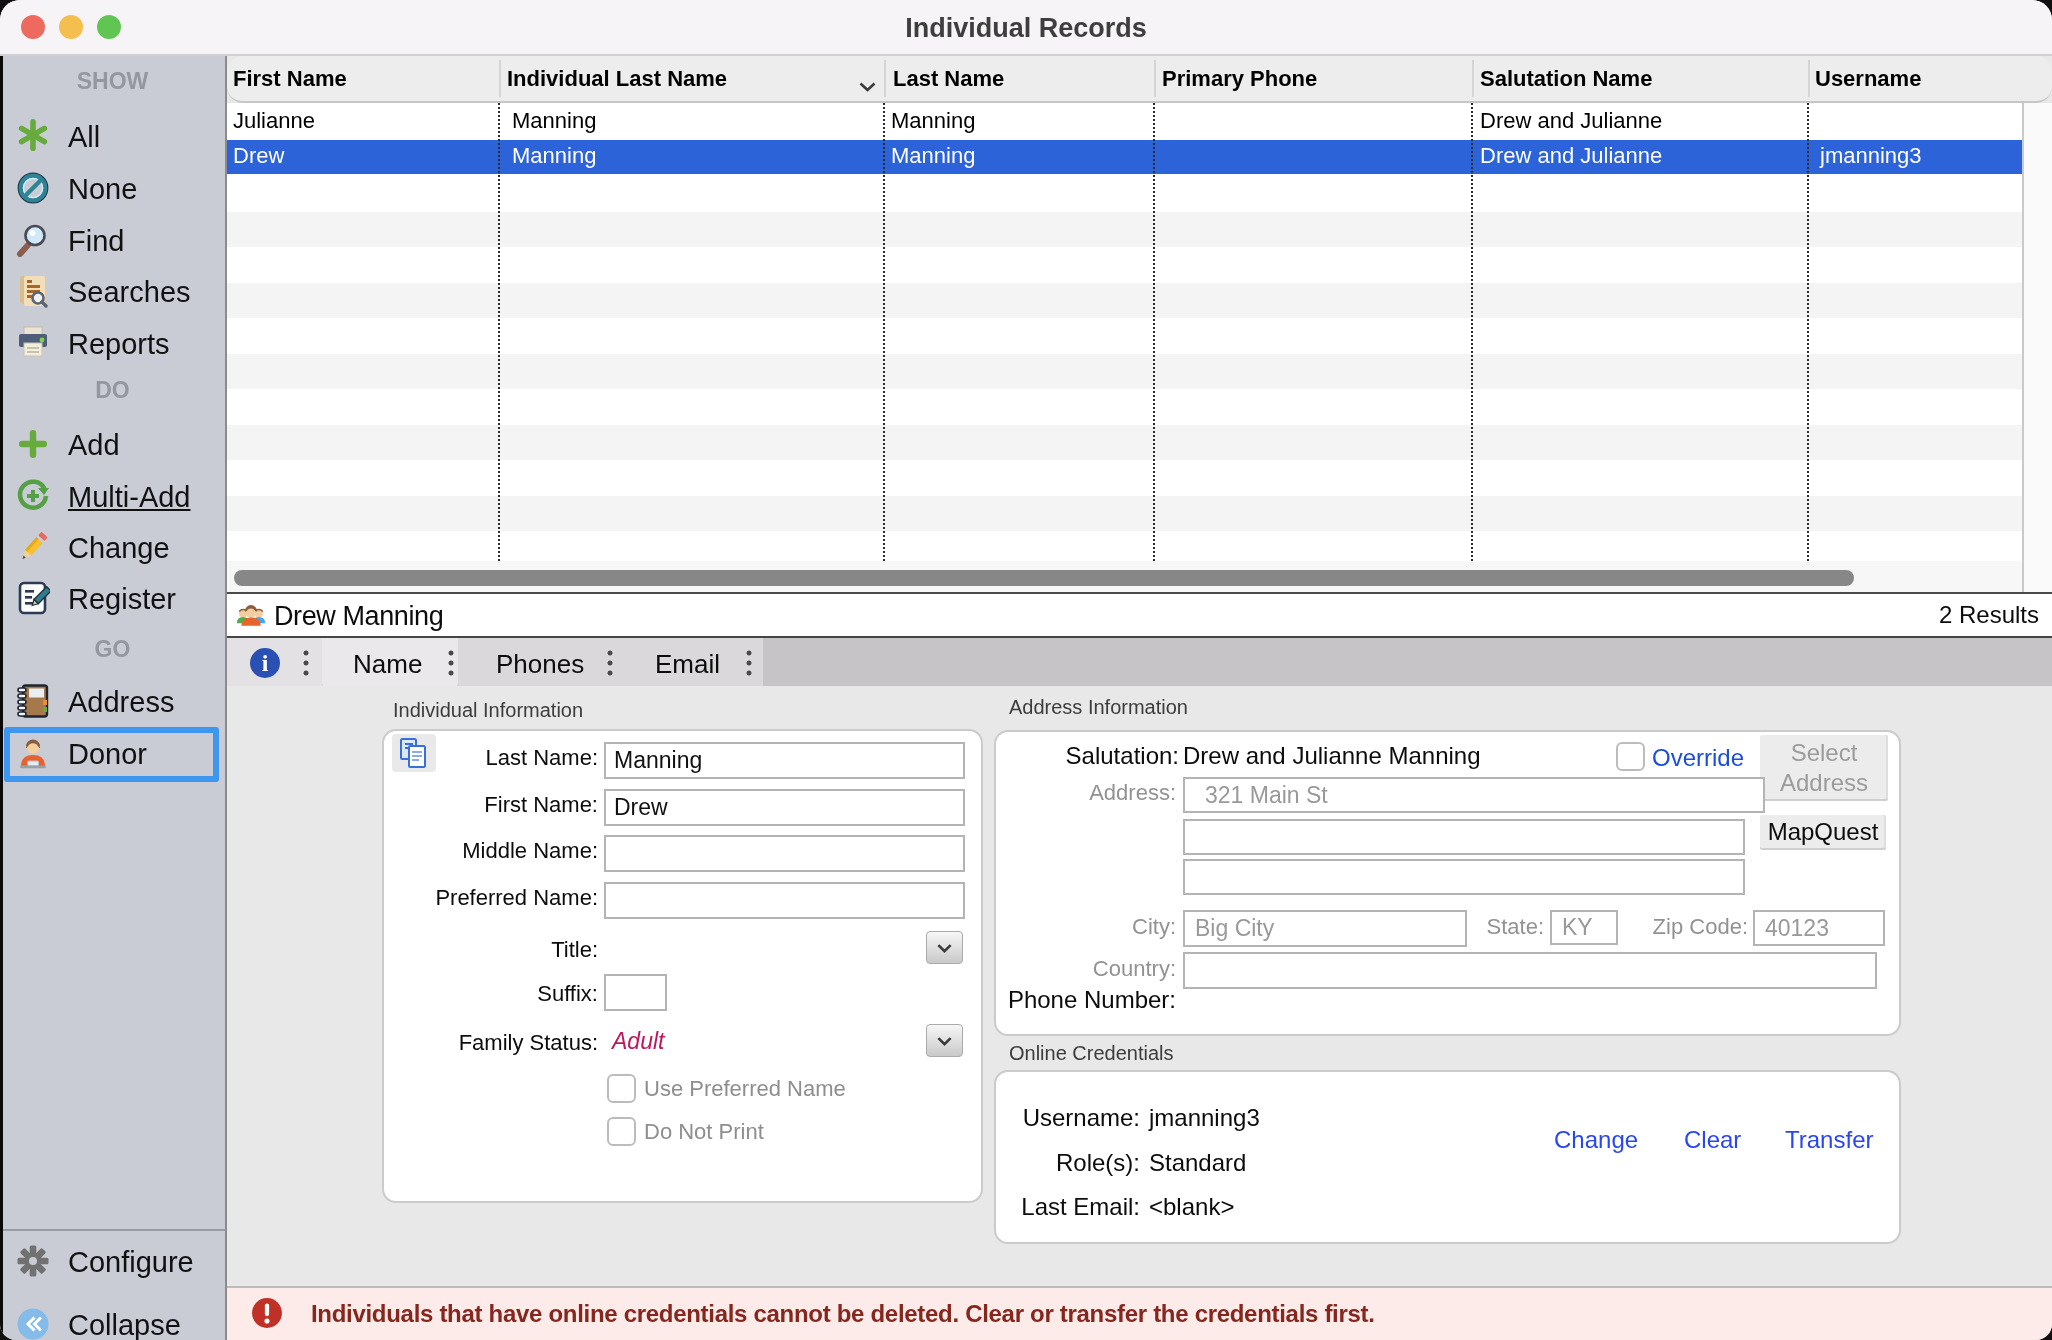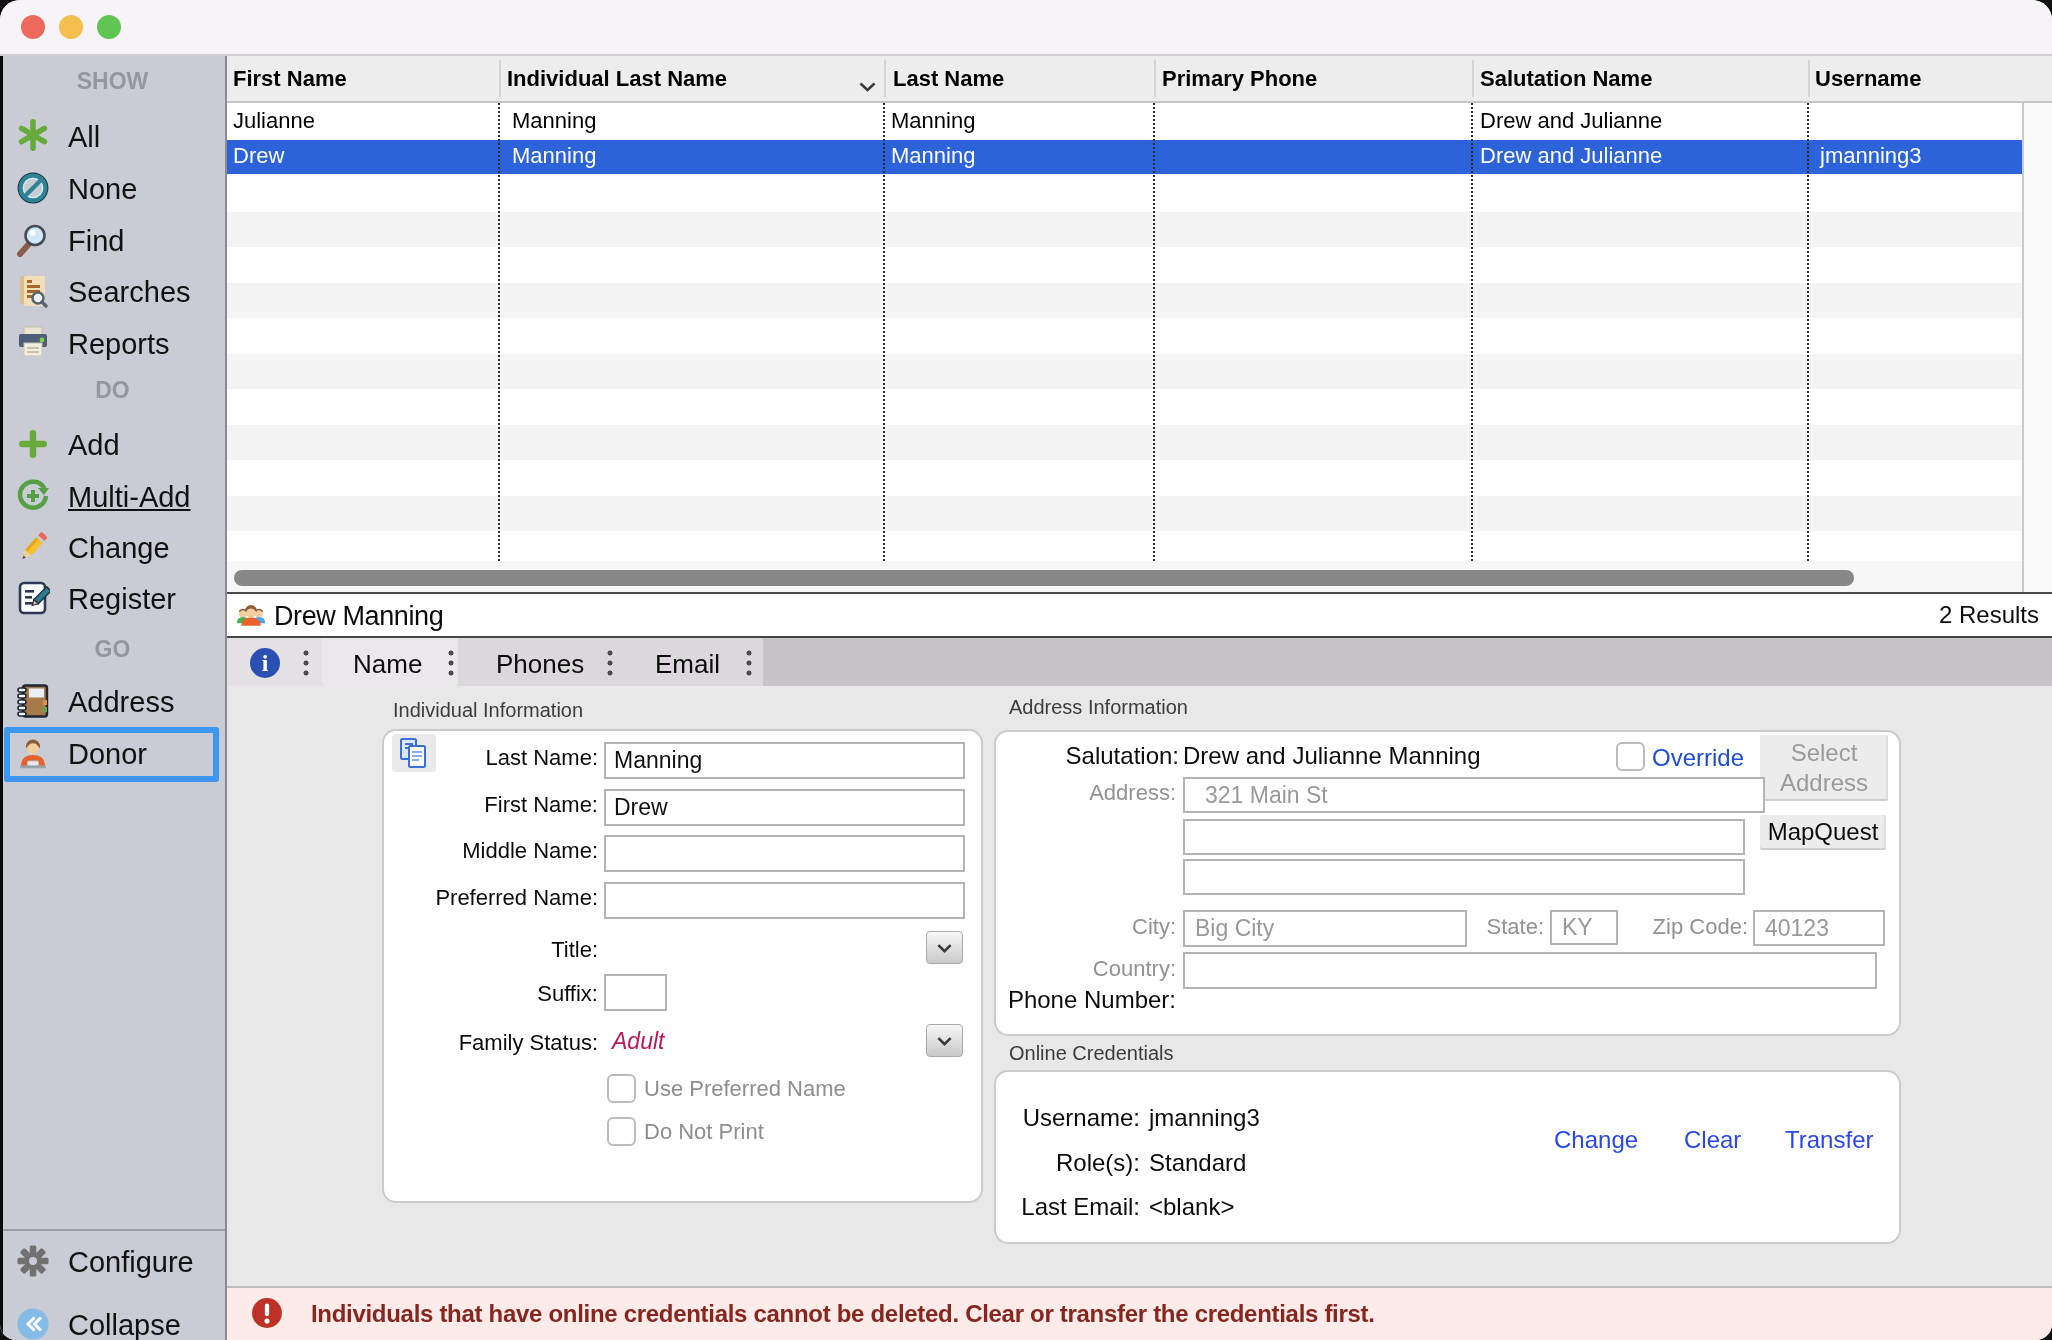--- a/index.html
+++ b/index.html
@@ -8,21 +8,21 @@
 .light{width:24px;height:24px;border-radius:50%;top:15px;}
 #title{width:2052px;text-align:center;top:13px;font-size:27px;font-weight:bold;color:#3e3e3e;}
 #sidebar{left:0;top:56px;width:225px;height:1284px;background:#c9ccd4;border-right:2px solid #8b8b8b;}
 #sbleftedge{left:0;top:56px;width:3px;height:1284px;background:#0a0a0a;}
 .sbhead{width:225px;text-align:center;font-size:23px;font-weight:bold;color:#94979e;}
 .sblabel{left:68px;font-size:29px;color:#111;}
 .sbicon{left:16px;width:34px;height:34px;}
 #sbsep{left:0;top:1229px;width:225px;height:2px;background:#999da3;}
 #donorbox{left:4px;top:727px;width:203px;height:43px;border:6px solid #3e97ee;border-radius:3px;}
 
-#thead{left:227px;top:56px;width:1825px;height:45px;background:#ededed;border-bottom:2px solid #c6c6c6;}
+#thead{left:227px;top:56px;width:1825px;height:45px;background:#ededed;border-bottom:2px solid #c6c6c6;border-radius:16px;}
 .th{top:10px;font-size:22px;font-weight:bold;color:#000;}
 .thsep{top:4px;width:2px;height:37px;background:#d4d4d4;}
 #tbody{left:227px;top:103px;width:1825px;height:458px;background:#fff;}
 .stripe{left:0;width:1795px;height:35px;background:#f4f4f5;}
 .row{left:0;width:1795px;height:36px;}
 .cell{font-size:22px;color:#000;top:5px;}
 #selrow{left:0;top:37px;width:1795px;height:34px;background:#2c63d9;}
 #selrow .cell{color:#fff;top:3px;}
 .dotv{width:2px;background-image:repeating-linear-gradient(to bottom,#2c2c2c 0 2px,transparent 2px 4px);}
 #gutter{left:2022px;top:103px;width:30px;height:489px;background:#fafafa;border-left:2px solid #c9c9c9;}
@@ -53,20 +53,21 @@
 
 #alertbar{left:227px;top:1286px;width:1825px;height:54px;background:#fcebe9;border-top:2px solid #bcbcbc;}
 #alerttxt{left:84px;top:12px;font-size:24px;letter-spacing:-0.3px;font-weight:bold;color:#86271f;}
 </style></head>
 <body>
 <div id="win">
 <div id="titlebar" class="abs"></div>
 <div class="abs light" style="left:21px;background:#ee6a5f;"></div>
 <div class="abs light" style="left:59px;background:#f5bf4f;"></div>
 <div class="abs light" style="left:97px;background:#61c554;"></div>
+<div id="title" class="abs">Individual Records</div>
 <div id="sidebar" class="abs"></div>
 <div class="abs sbhead" style="top:68px;">SHOW</div>
 <svg class="abs sbicon" style="top:118px;" viewBox="0 0 34 34">
       <g fill="#67ab3c">
         <rect x="14.2" y="1" width="5.6" height="32" rx="2.8"></rect>
         <rect x="14.2" y="1" width="5.6" height="32" rx="2.8" transform="rotate(60 17 17)"></rect>
         <rect x="14.2" y="1" width="5.6" height="32" rx="2.8" transform="rotate(120 17 17)"></rect>
       </g>
     </svg>
 <div class="abs sblabel" style="top:121px;">All</div>

